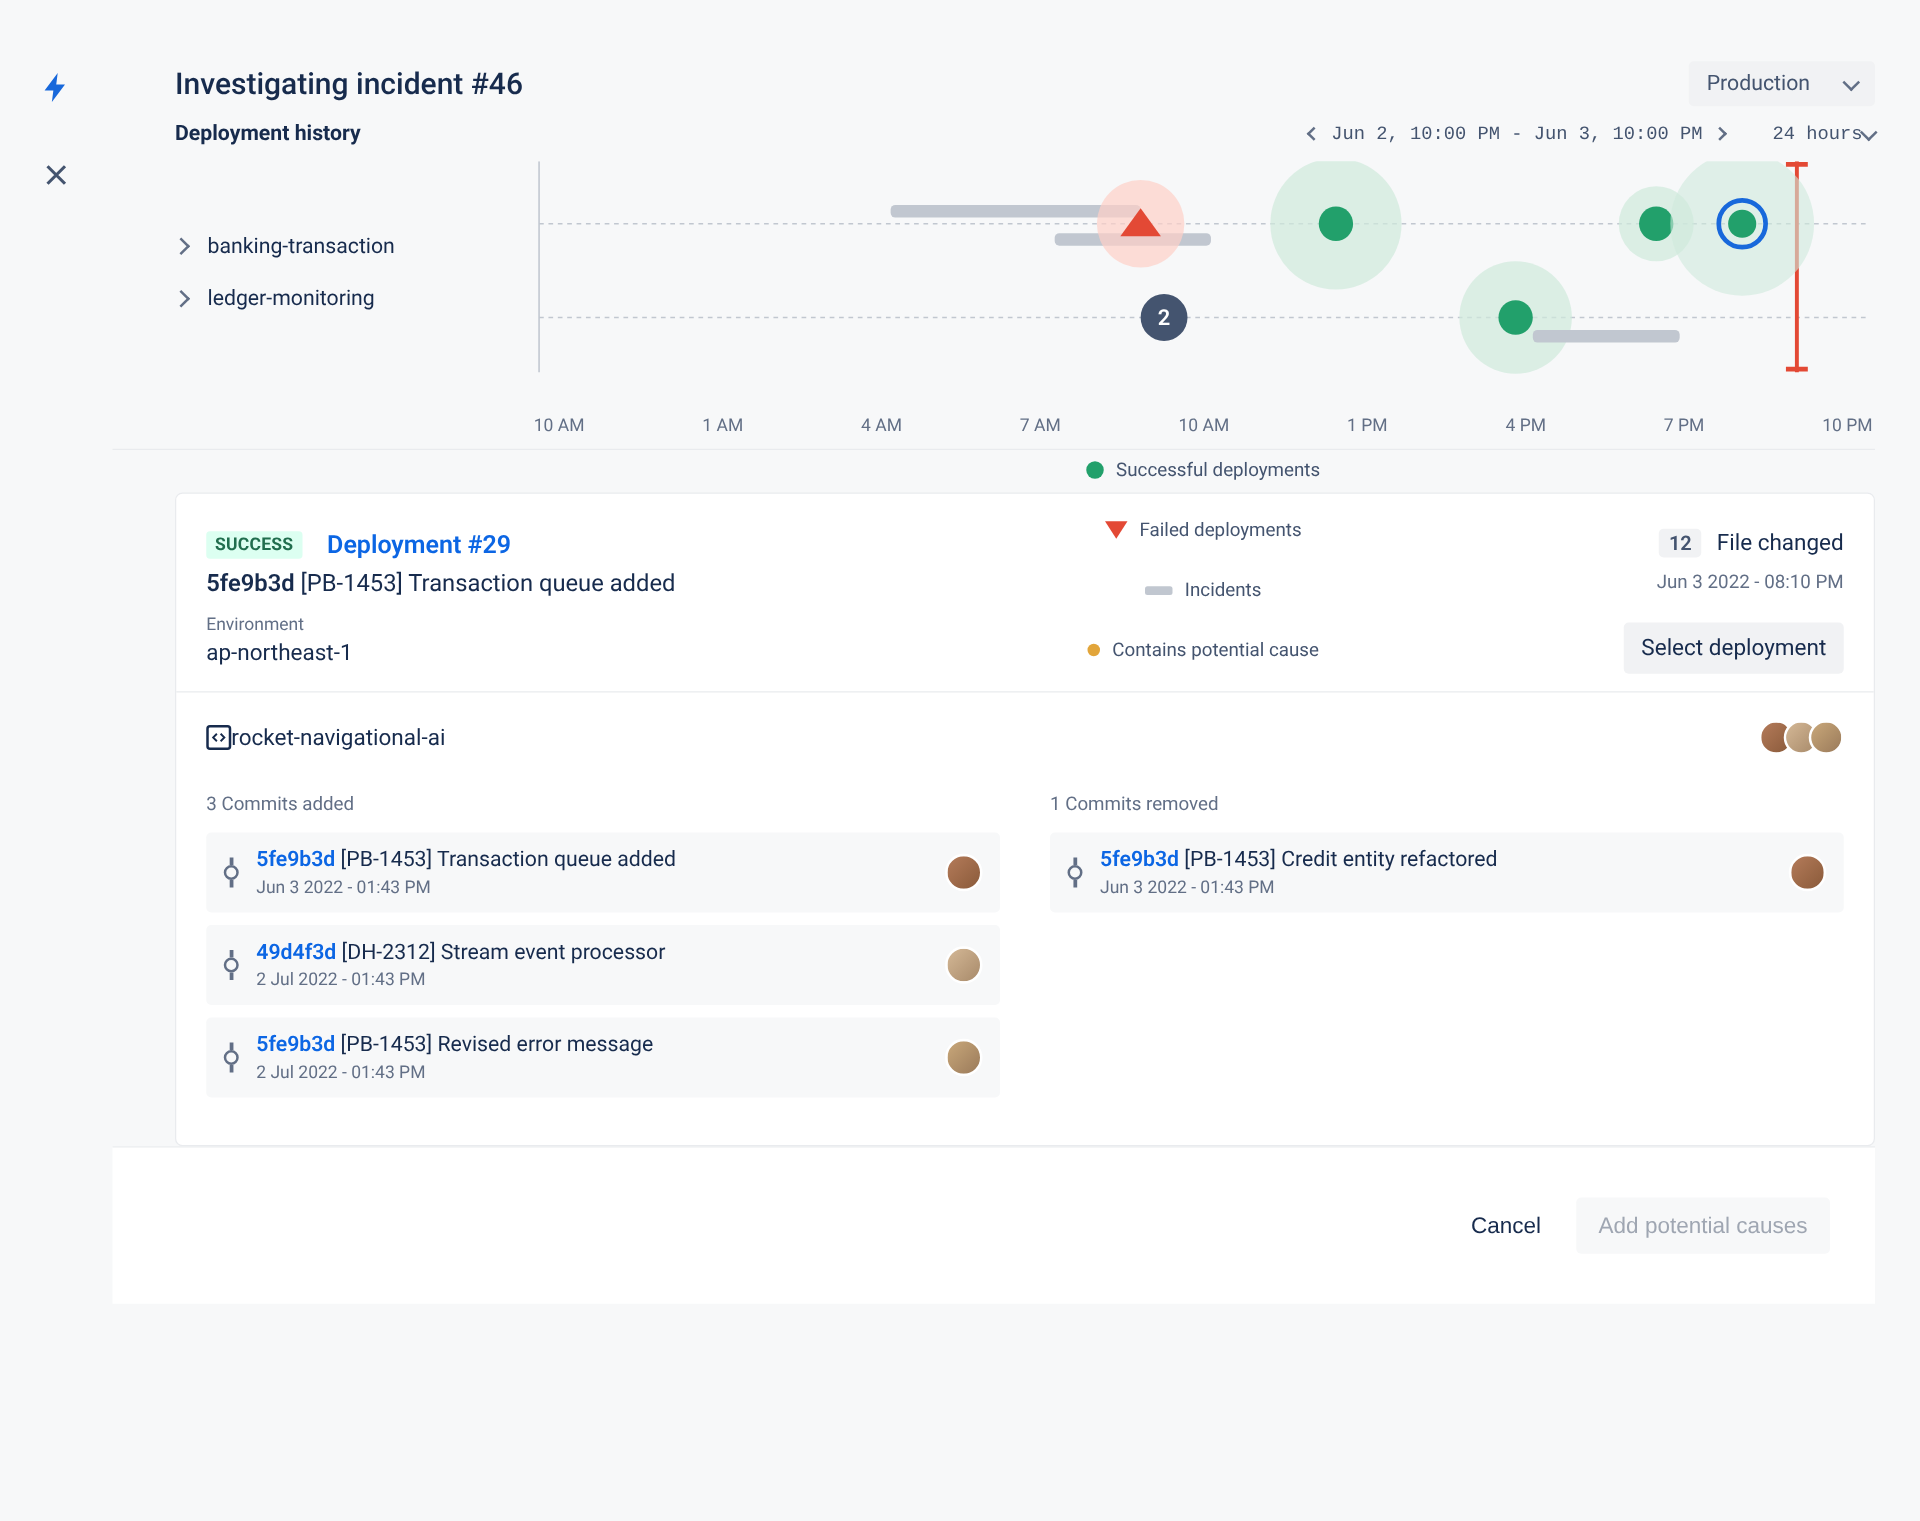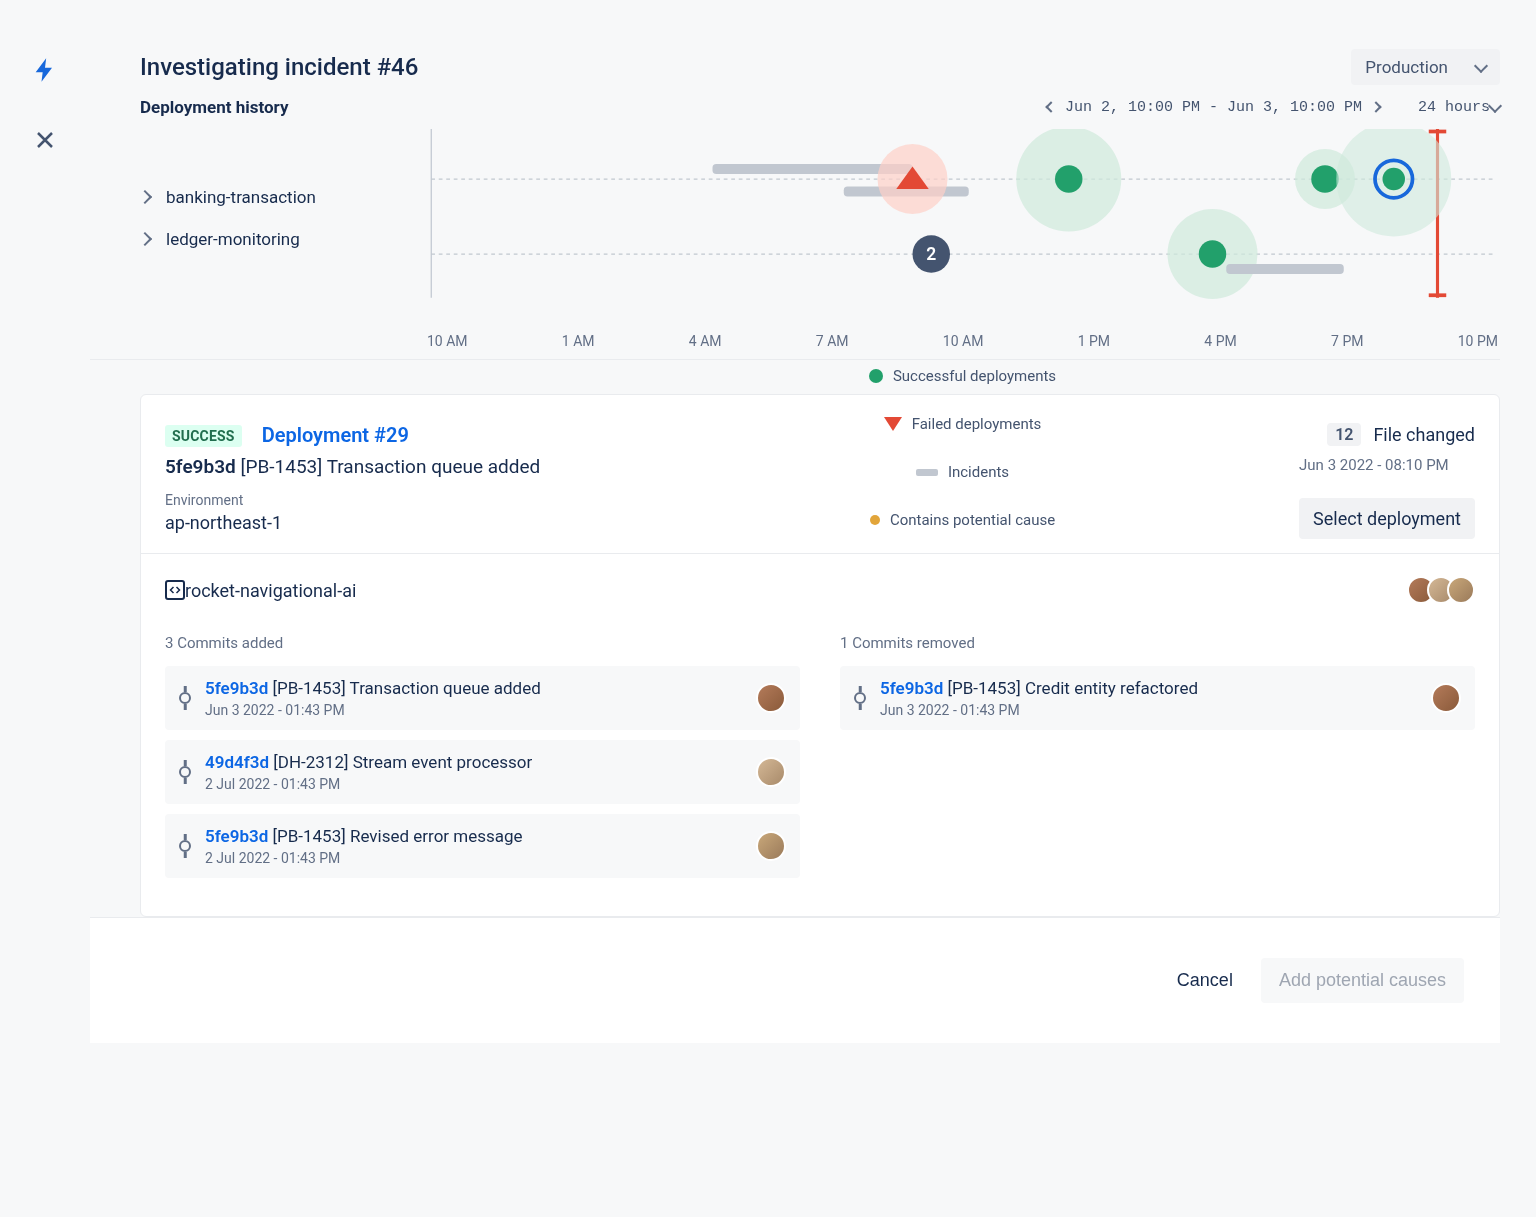--- a/index.html
+++ b/index.html
@@ -42,21 +42,21 @@
 .incident-bar { width: 22px; height: 7px; background: #c1c7d0; border-radius: 2px; }
 
 .card { background: #fff; border: 1px solid #e9ebee; border-radius: 6px; margin: 34px 0 0 50px; }
 .card-header { display: flex; justify-content: space-between; padding: 28px 24px 14px; }
 .badge-success { background: #dcfff1; color: #216e4e; font-weight: 700; font-size: 14px; padding: 3px 7px; border-radius: 3px; letter-spacing: 0.2px;}
 .deploy-title { font-size: 20px; font-weight: 600; color: #0c66e4; }
 .commit-line { font-size: 19px; color: #172b4d; margin-top: 8px; }
 .commit-hash { font-weight: 600; }
 .env-label { font-size: 14px; color: #626f86; margin-top: 14px; }
 .env-value { font-size: 18px; color: #172b4d; margin-top: 4px; }
-.card-right { text-align: left; }
+.card-right { text-align: right; }
 .count-badge { background: #f1f2f4; color: #44546f; font-weight: 600; padding: 2px 8px; border-radius: 4px; font-size: 16px; }
 .file-changed-row { display: flex; gap: 12px; align-items: center; justify-content: flex-end; font-size: 18px; }
 .timestamp { font-size: 15px; color: #626f86; margin-top: 10px; }
 .select-btn { background: #f1f2f4; padding: 10px 14px; border-radius: 4px; font-size: 18px; color: #172b4d; margin-top: 24px; display: inline-block; cursor: pointer; }
 
 .repo-row { border-top: 1px solid #e9ebee; padding: 22px 24px; display: flex; justify-content: space-between; align-items: center; }
 .repo-left { display: flex; align-items: center; gap: 0; font-size: 18px; color: #172b4d; }
 .repo-icon { width: 20px; height: 20px; border: 2px solid #172b4d; border-radius: 3px; display: flex; align-items: center; justify-content: center; font-size: 11px; }
 .avatars { display: flex; }
 .avatar { width: 28px; height: 28px; border-radius: 50%; border: 2px solid #fff; margin-left: -8px; }

